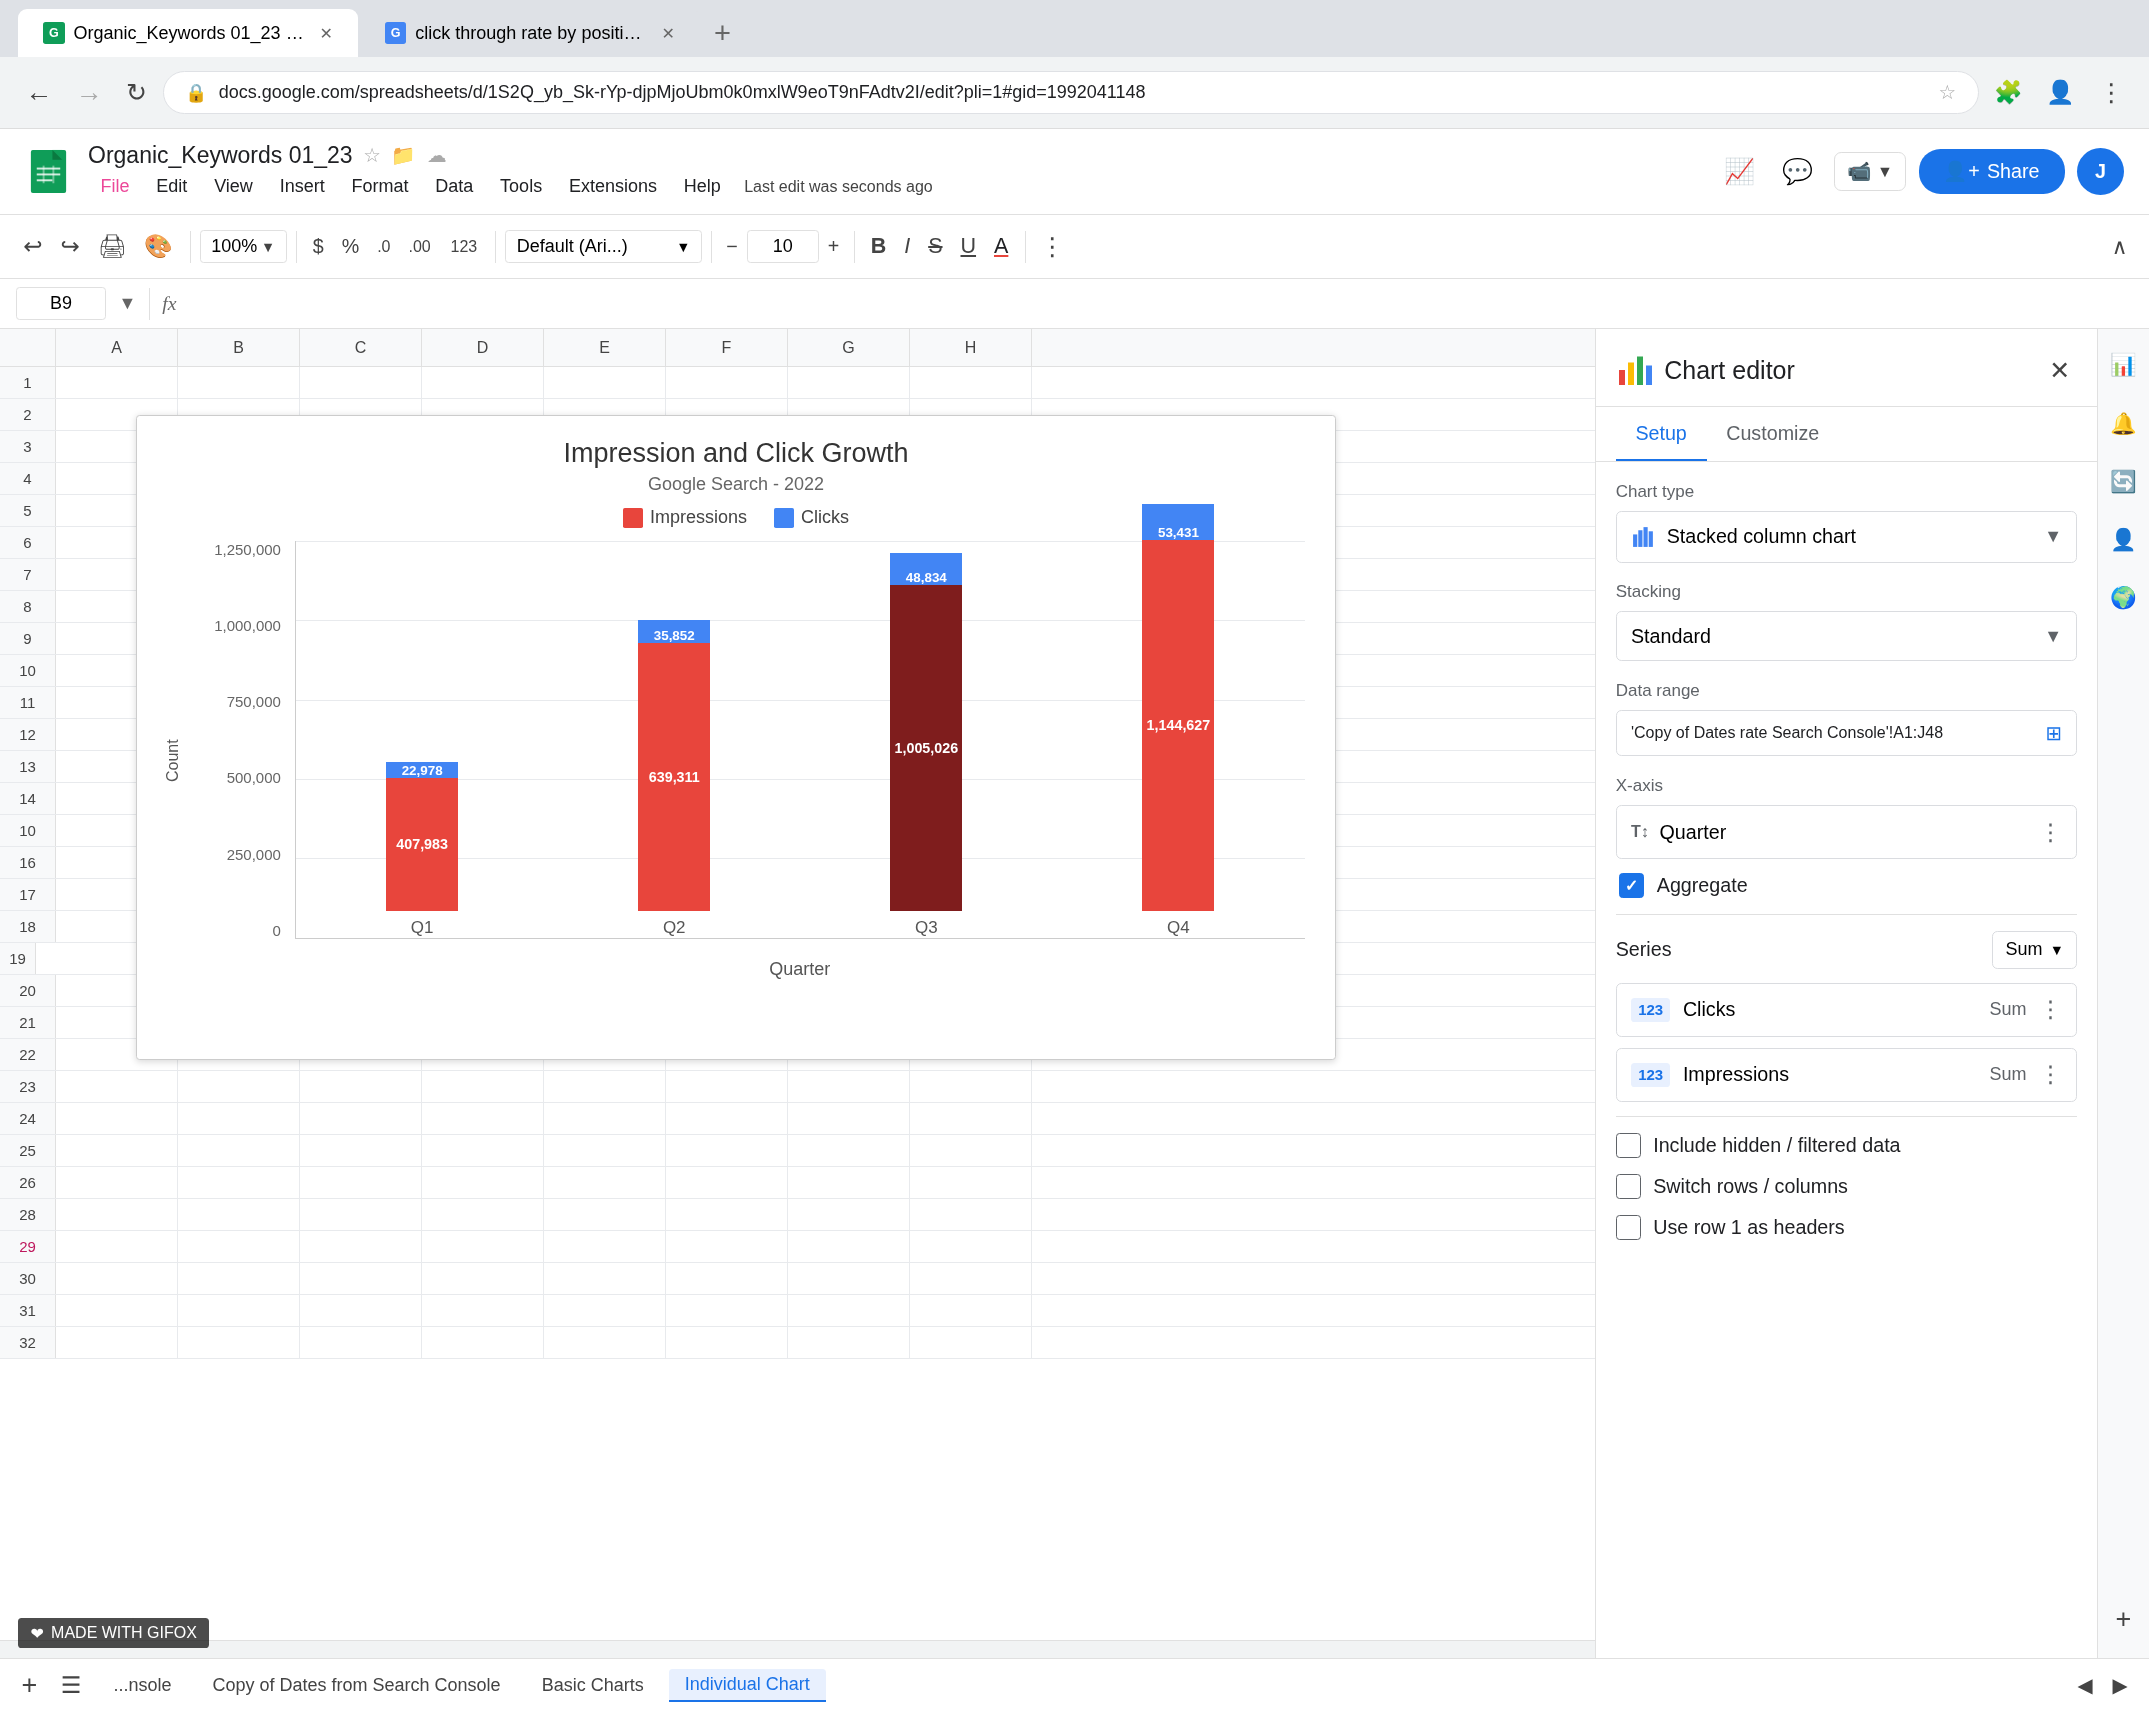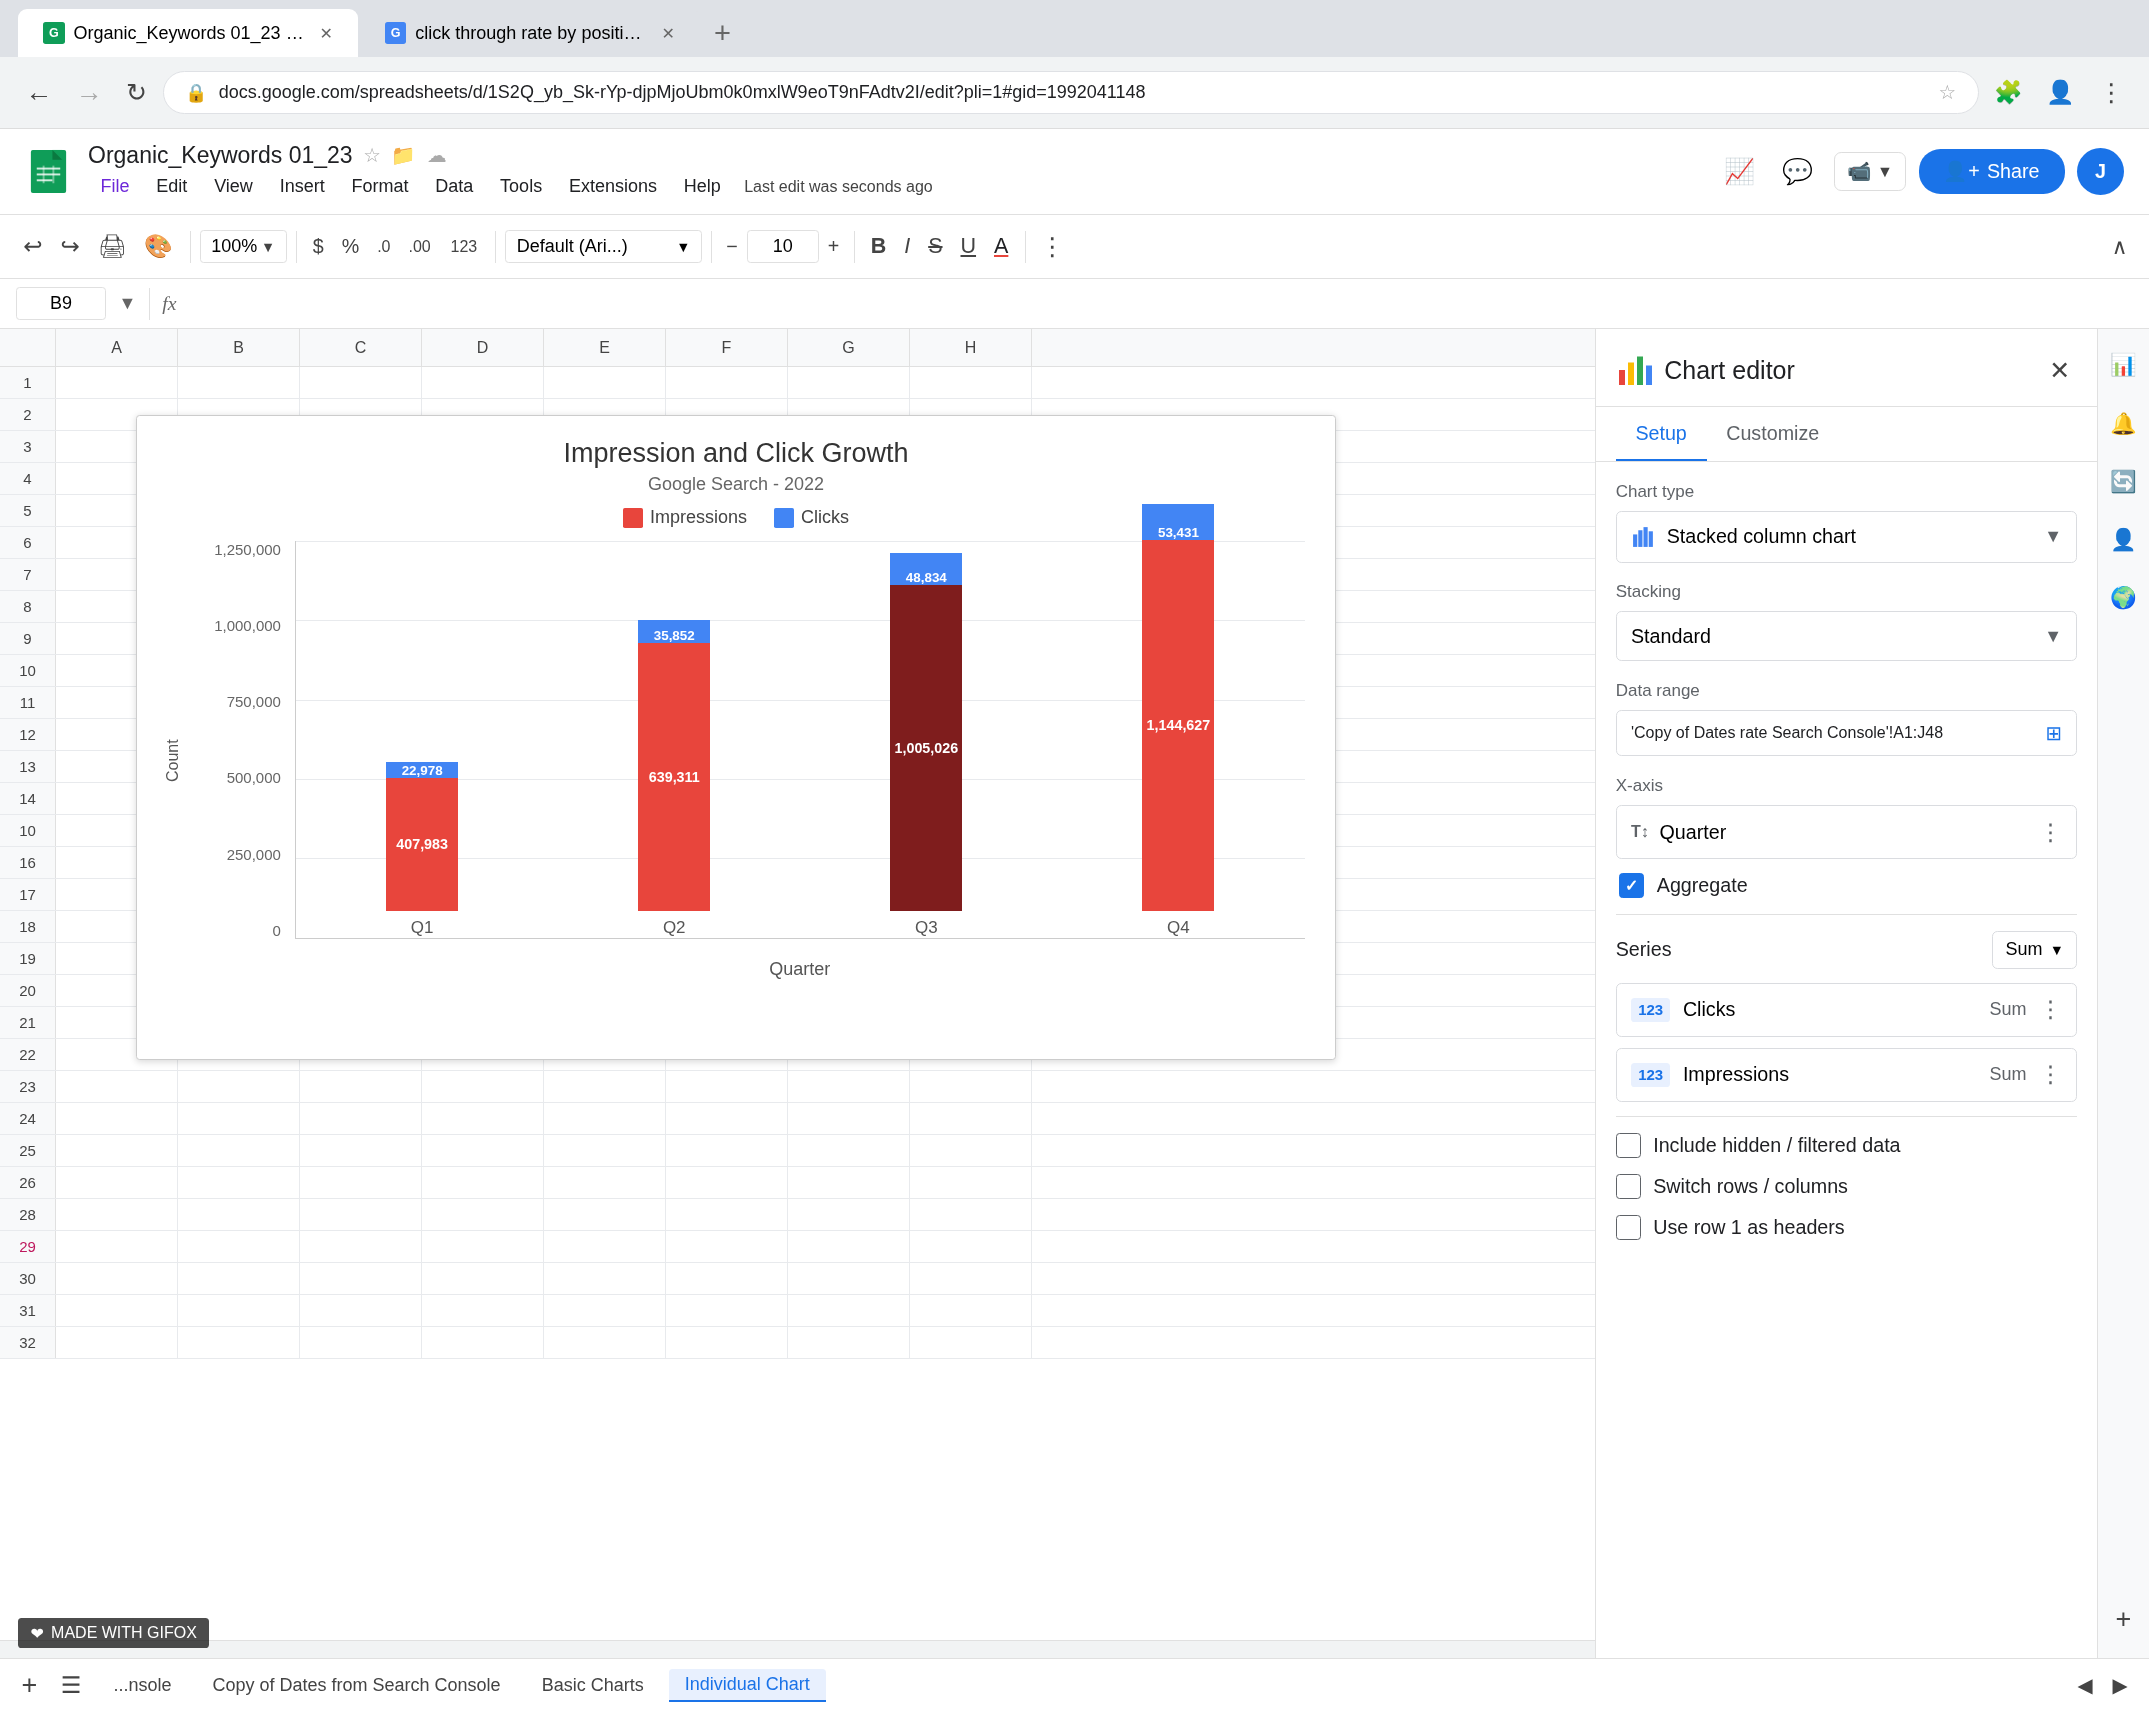--- a/index.html
+++ b/index.html
@@ -53,21 +53,21 @@
       </svg>
     </div>
     <div style="display:flex; flex-direction:column; gap:3.6px;">
       <div style="display:flex; align-items:center; gap:10.7px;">
         <span style="font-size:23px; font-weight:500; color:#202124;">Organic_Keywords 01_23</span>
         <span style="font-size:19.7px; color:#aaa;">☆</span>
         <span style="font-size:19.7px; color:#aaa;">📁</span>
         <span style="font-size:19.7px; color:#aaa;">☁</span>
       </div>
       <div style="display:flex; gap:1.8px; align-items:center;">
-        <span style="padding:3.6px 12.5px; font-size:18px; color:#6d28d9; cursor:pointer; border-radius:3.6px;">File</span>
+        <span style="padding:3.6px 12.5px; font-size:18px; color:#ec4899; cursor:pointer; border-radius:3.6px;">File</span>
         <span style="padding:3.6px 12.5px; font-size:18px; color:#202124; cursor:pointer; border-radius:3.6px;">Edit</span>
         <span style="padding:3.6px 12.5px; font-size:18px; color:#202124; cursor:pointer; border-radius:3.6px;">View</span>
         <span style="padding:3.6px 12.5px; font-size:18px; color:#202124; cursor:pointer; border-radius:3.6px;">Insert</span>
         <span style="padding:3.6px 12.5px; font-size:18px; color:#202124; cursor:pointer; border-radius:3.6px;">Format</span>
         <span style="padding:3.6px 12.5px; font-size:18px; color:#202124; cursor:pointer; border-radius:3.6px;">Data</span>
         <span style="padding:3.6px 12.5px; font-size:18px; color:#202124; cursor:pointer; border-radius:3.6px;">Tools</span>
         <span style="padding:3.6px 12.5px; font-size:18px; color:#202124; cursor:pointer; border-radius:3.6px;">Extensions</span>
         <span style="padding:3.6px 12.5px; font-size:18px; color:#202124; cursor:pointer; border-radius:3.6px;">Help</span>
         <span style="font-size:16px; color:#444; margin-left:9px;">Last edit was seconds ago</span>
       </div>
@@ -347,21 +347,21 @@
                 <div style="width: 122px; border-right: 0.9px solid rgb(232, 234, 237); display: flex; align-items: center; font-size: 15px; padding: 0px 5.4px; flex-shrink: 0;"></div>
                 <div style="width: 122px; border-right: 0.9px solid rgb(232, 234, 237); display: flex; align-items: center; font-size: 15px; padding: 0px 5.4px; flex-shrink: 0;"></div>
                 <div style="width: 122px; border-right: 0.9px solid rgb(232, 234, 237); display: flex; align-items: center; font-size: 15px; padding: 0px 5.4px; flex-shrink: 0;"></div>
                 <div style="width: 122px; border-right: 0.9px solid rgb(232, 234, 237); display: flex; align-items: center; font-size: 15px; padding: 0px 5.4px; flex-shrink: 0;"></div>
                 <div style="width: 122px; border-right: 0.9px solid rgb(232, 234, 237); display: flex; align-items: center; font-size: 15px; padding: 0px 5.4px; flex-shrink: 0;"></div>
                 <div style="width: 122px; border-right: 0.9px solid rgb(232, 234, 237); display: flex; align-items: center; font-size: 15px; padding: 0px 5.4px; flex-shrink: 0;"></div>
                 <div style="width: 122px; border-right: 0.9px solid rgb(232, 234, 237); display: flex; align-items: center; font-size: 15px; padding: 0px 5.4px; flex-shrink: 0;"></div>
                 <div style="width: 122px; border-right: 0.9px solid rgb(232, 234, 237); display: flex; align-items: center; font-size: 15px; padding: 0px 5.4px; flex-shrink: 0;"></div>
               </div>
               <div style="display: flex; border-bottom: 0.9px solid rgb(232, 234, 237); height: 32px;">
-                <div style="width: 56px; background: rgb(248, 249, 250); border-right: 0.9px solid rgb(224, 224, 224); display: flex; align-items: center; justify-content: center; font-size: 15px; color: rgb(68, 68, 68); flex-shrink: 0;">19</div>
+                <div style="width: 36px; background: rgb(248, 249, 250); border-right: 0.9px solid rgb(224, 224, 224); display: flex; align-items: center; justify-content: center; font-size: 15px; color: rgb(68, 68, 68); flex-shrink: 0;">19</div>
                 <div style="width: 122px; border-right: 0.9px solid rgb(232, 234, 237); display: flex; align-items: center; font-size: 15px; padding: 0px 5.4px; flex-shrink: 0;"></div>
                 <div style="width: 122px; border-right: 0.9px solid rgb(232, 234, 237); display: flex; align-items: center; font-size: 15px; padding: 0px 5.4px; flex-shrink: 0;"></div>
                 <div style="width: 122px; border-right: 0.9px solid rgb(232, 234, 237); display: flex; align-items: center; font-size: 15px; padding: 0px 5.4px; flex-shrink: 0;"></div>
                 <div style="width: 122px; border-right: 0.9px solid rgb(232, 234, 237); display: flex; align-items: center; font-size: 15px; padding: 0px 5.4px; flex-shrink: 0;"></div>
                 <div style="width: 122px; border-right: 0.9px solid rgb(232, 234, 237); display: flex; align-items: center; font-size: 15px; padding: 0px 5.4px; flex-shrink: 0;"></div>
                 <div style="width: 122px; border-right: 0.9px solid rgb(232, 234, 237); display: flex; align-items: center; font-size: 15px; padding: 0px 5.4px; flex-shrink: 0;"></div>
                 <div style="width: 122px; border-right: 0.9px solid rgb(232, 234, 237); display: flex; align-items: center; font-size: 15px; padding: 0px 5.4px; flex-shrink: 0;"></div>
                 <div style="width: 122px; border-right: 0.9px solid rgb(232, 234, 237); display: flex; align-items: center; font-size: 15px; padding: 0px 5.4px; flex-shrink: 0;"></div>
               </div>
               <div style="display: flex; border-bottom: 0.9px solid rgb(232, 234, 237); height: 32px;">

